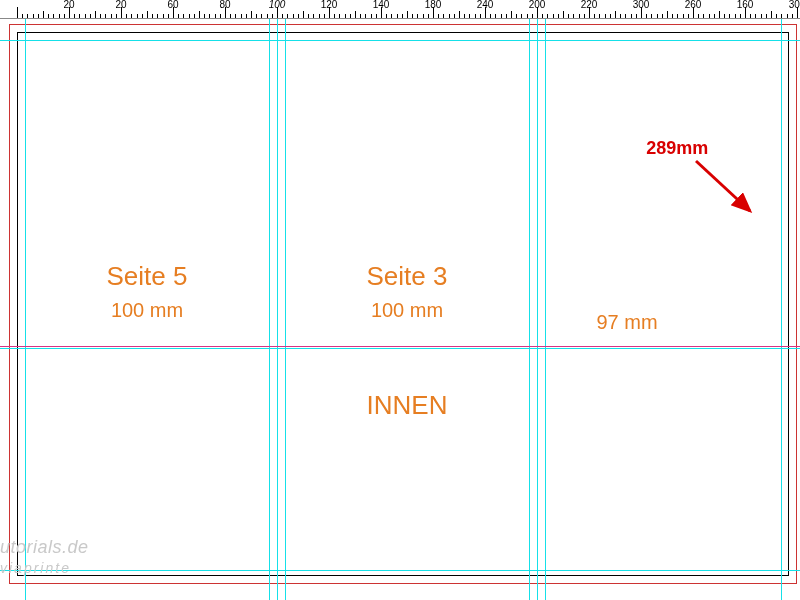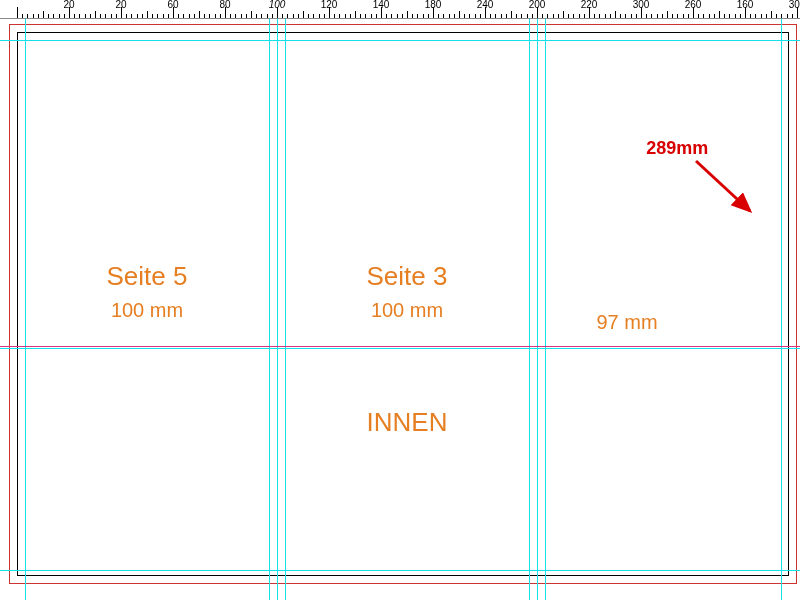--- a/index.html
+++ b/index.html
@@ -314,25 +314,29 @@
       <div class="guide-h" style="top: 552px;"></div>
       <div class="guide-h magenta" style="top: 328px;"></div>
     </div>
 
   <div class="panel-label" id="p1t" style="left: 147px; top: 258px;">Seite 5</div>
   <div class="panel-sub" id="p1s" style="left: 147px; top: 292px;">100 mm</div>
   <div class="panel-label" id="p2t" style="left: 407px; top: 258px;">Seite 3</div>
   <div class="panel-sub" id="p2s" style="left: 407px; top: 292px;">100 mm</div>
   <div class="panel-sub" id="p3s" style="left: 627px; top: 292px; margin-top: 12px;">97 mm</div>
 
-  <div class="innen-label" id="innen" style="left: 407px; top: 404px; text-align: right;">INNEN</div>
+  <div class="innen-label" id="innen" style="left: 407px; top: 387px; text-align: right;">INNEN</div>
 
   <div class="annot" id="annot" style="left: 646.2px; top: 120px;">289mm</div>
   <svg class="arrow" id="arrow" width="80" height="80" style="left: 687.8px; top: 135px;">
     <defs>
       <marker id="ahead" markerWidth="8" markerHeight="8" refX="6" refY="3" orient="auto">
         <path d="M0,0 L7,3 L0,6 Z" fill="#d80000"></path>
       </marker>
     </defs>
     <line x1="8" y1="8" x2="62" y2="58" stroke="#d80000" stroke-width="3" marker-end="url(#ahead)"></line>
   </svg>
 
+  <div class="watermark">
+    <span>utorials.de</span><br>
+    <span class="line2">viaprinte</span>
+  </div>
 </div>
 
 </body></html>

